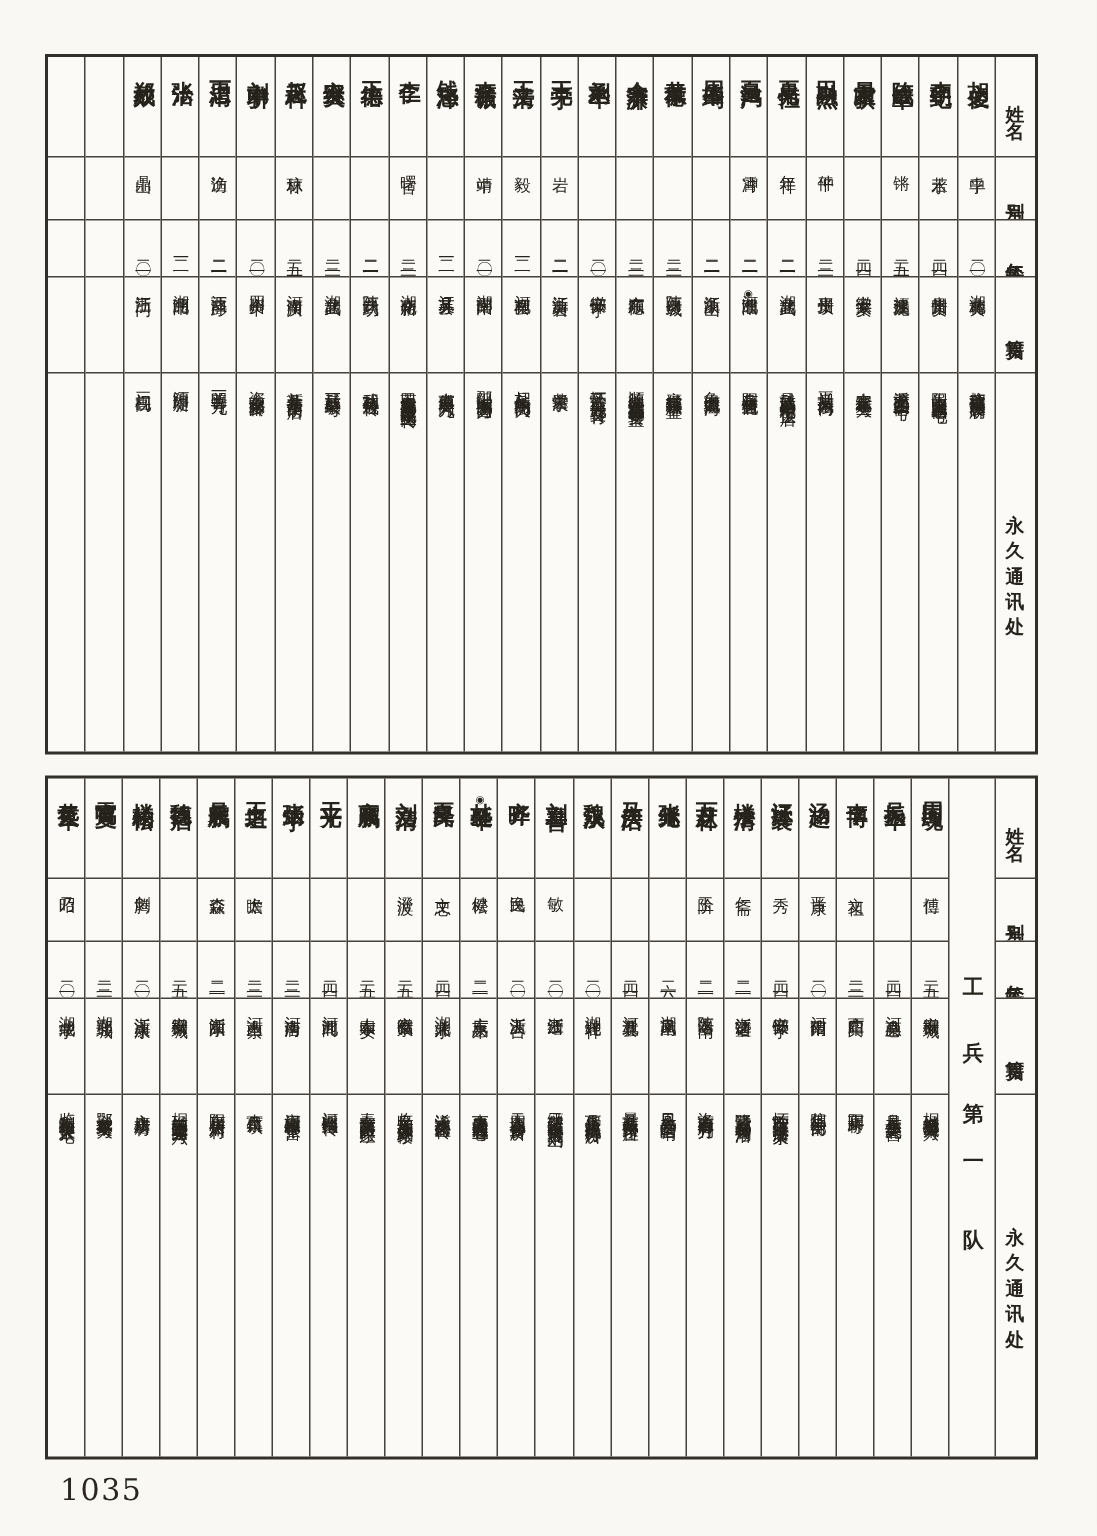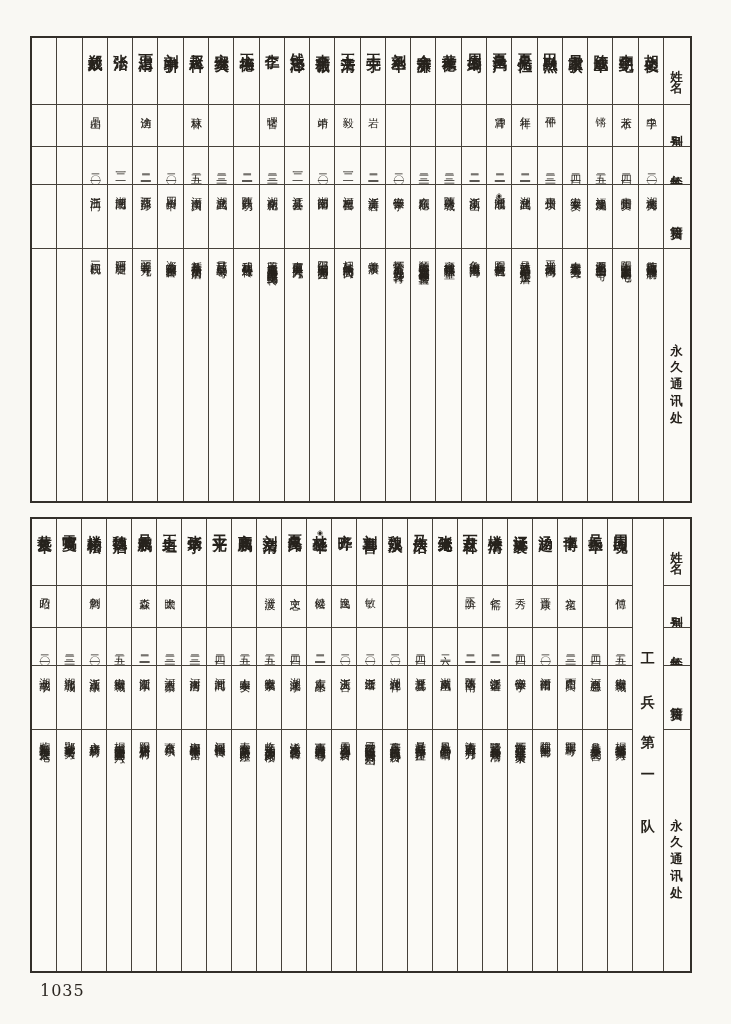--- a/index.html
+++ b/index.html
@@ -52,21 +52,21 @@
   .hdr-cell{align-items:center;}
   .hdr-cell .vtext{font-weight:700;padding-top:0;font-size:12.5px;}
   .h2sp .vtext{letter-spacing:11px;}
   .h5sp .vtext{letter-spacing:17px;}
   .section-cell{align-items:center;border-top:none;flex:1 1 auto;}
   .section-cell .vtext{font-weight:700;font-size:14px;letter-spacing:42px;padding-top:0;}
   .note{font-size:7px;letter-spacing:0;display:inline;}
   .page-number{
     position:absolute;left:40px;top:981px;
     font-family:"DejaVu Serif","Liberation Serif",serif;
-    font-size:16px;color:#2a2username621;letter-spacing:1px;color:#2b2620;
+    font-size:20px;color:#2a2username621;letter-spacing:1px;color:#2b2620;
   }
 </style>
 </head>
 <body>
 
 <div class="page">
 
   <div class="registry top" id="table-top">
       <div class="col header-col">
         <div class="cell r-name hdr-cell h2sp">

